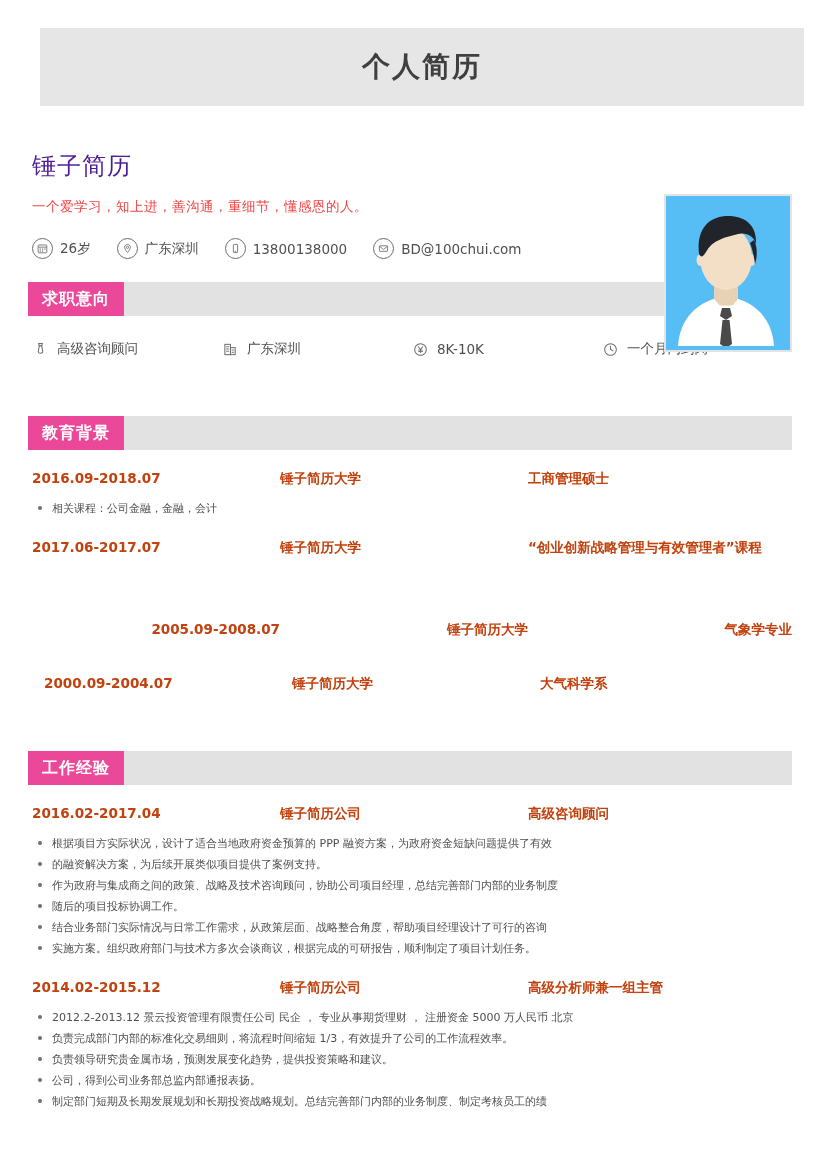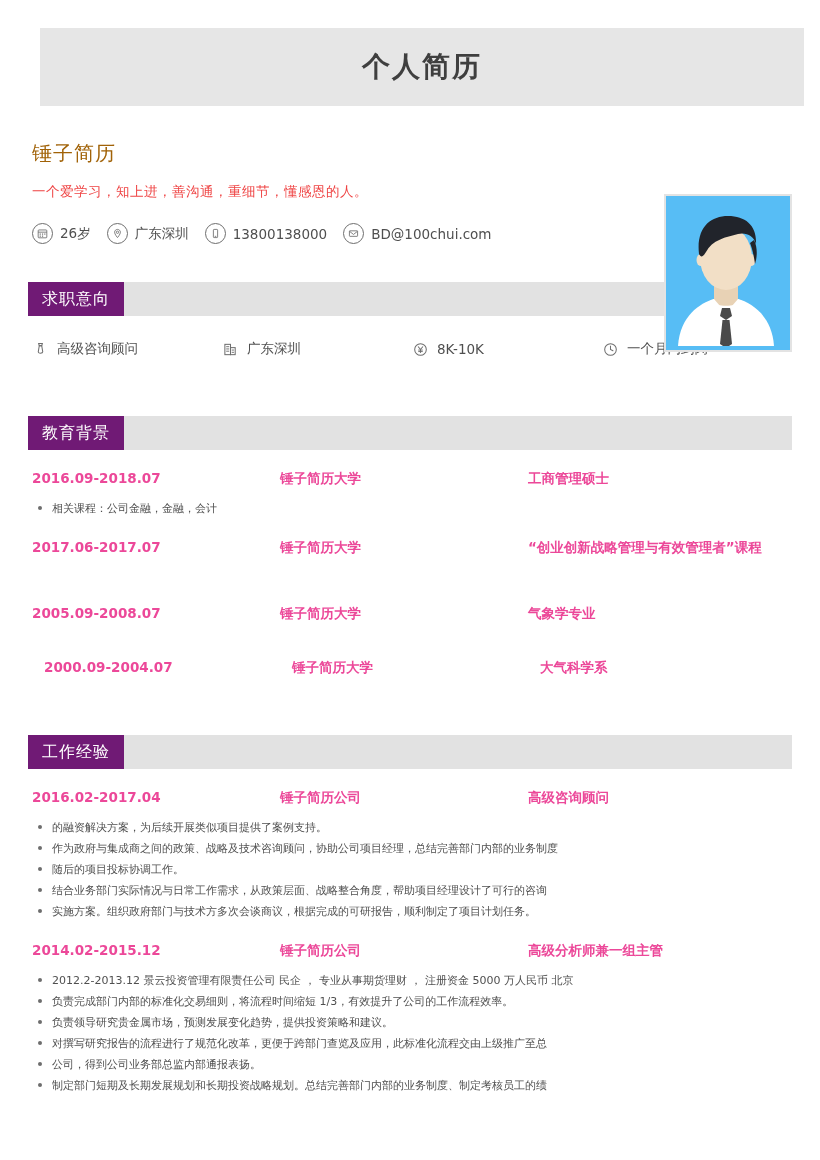--- a/index.html
+++ b/index.html
@@ -43,37 +43,37 @@
   }
 
   
   .profile {
     position: relative;
     padding-top: 28px;
     height: 158px;
     box-sizing: border-box;
   }
   .profile-name {
-    font-size: 20px;
-    color: #a16207;
+    font-size: 24px;
+    color: #4c1d95;
     font-weight: normal;
-    margin: 6px 0 6px 4px;
+    margin: 16px 0 6px 4px;
     letter-spacing: 1px;
   }
   .profile-tagline {
     font-size: 13.5px;
     color: #ef4444;
     margin: 16px 0 0 4px;
     letter-spacing: 0.5px;
   }
   .contact-row {
     display: flex;
     align-items: center;
     margin: 22px 0 0 4px;
-    gap: 16px;
+    gap: 26px;
   }
   .contact-item {
     display: flex;
     align-items: center;
     gap: 7px;
     font-size: 13.5px;
     color: #4f4f4f;
   }
   .circ-icon {
     width: 19px;
@@ -103,24 +103,24 @@
   
   .section-head {
     width: 764px;
     height: 34px;
     background: #e2e2e2;
     display: flex;
     align-items: stretch;
     margin-top: 18px;
   }
   .section-head .tab {
-    background: #701a75;
+    background: #ec4899;
     color: #ffffff;
     font-size: 16px;
-    font-weight: normal;
+    font-weight: bold;
     display: flex;
     align-items: center;
     padding: 0 14px;
     letter-spacing: 1px;
   }
 
   
   .intent-row {
     display: flex;
     margin-top: 24px;
@@ -146,21 +146,21 @@
 
   
   .entry {
     margin-top: 20px;
     padding-left: 4px;
   }
   .entry-head {
     display: flex;
     font-size: 13.5px;
     font-weight: bold;
-    color: #ec4899;
+    color: #c2410c;
   }
   .entry-head .col-date { width: 248px; flex: none; }
   .entry-head .col-org  { width: 248px; flex: none; }
   .entry-head .col-role { flex: 1; }
 
   .bullets {
     list-style: none;
     margin: 10px 0 0 0;
     padding: 0;
   }
@@ -176,21 +176,21 @@
     content: "";
     position: absolute;
     left: 6px;
     top: 8px;
     width: 4px;
     height: 4px;
     border-radius: 50%;
     background: #6d6d6d;
   }
   .entry.spacer-lg { margin-top: 36px; margin-left: 12px; }
-  .entry.spacer-xl { margin-top: 48px; }
+  .entry.spacer-xl { margin-top: 64px; text-align: right; }
   .section-head.gap-lg { margin-top: 58px; }
 </style>
 </head>
 <body>
 
 <div class="page">
 
   <div class="title-banner">
     <span class="title-text">个人简历</span>
   </div>
@@ -371,37 +371,37 @@
     <div class="tab">工作经验</div>
   </div>
 
   <div class="entry">
     <div class="entry-head">
       <div class="col-date">2016.02-2017.04</div>
       <div class="col-org">锤子简历公司</div>
       <div class="col-role">高级咨询顾问</div>
     </div>
     <ul class="bullets">
+      <li>根据项目方实际状况，设计了适合当地政府资金预算的 PPP 融资方案，为政府资金短缺问题提供了有效</li>
       <li>的融资解决方案，为后续开展类似项目提供了案例支持。</li>
       <li>作为政府与集成商之间的政策、战略及技术咨询顾问，协助公司项目经理，总结完善部门内部的业务制度</li>
       <li>随后的项目投标协调工作。</li>
       <li>结合业务部门实际情况与日常工作需求，从政策层面、战略整合角度，帮助项目经理设计了可行的咨询</li>
       <li>实施方案。组织政府部门与技术方多次会谈商议，根据完成的可研报告，顺利制定了项目计划任务。</li>
     </ul>
   </div>
 
   <div class="entry">
     <div class="entry-head">
       <div class="col-date">2014.02-2015.12</div>
       <div class="col-org">锤子简历公司</div>
       <div class="col-role">高级分析师兼一组主管</div>
     </div>
     <ul class="bullets">
       <li>2012.2-2013.12 景云投资管理有限责任公司 民企 ， 专业从事期货理财 ， 注册资金 5000 万人民币 北京</li>
       <li>负责完成部门内部的标准化交易细则，将流程时间缩短 1/3，有效提升了公司的工作流程效率。</li>
       <li>负责领导研究贵金属市场，预测发展变化趋势，提供投资策略和建议。</li>
-      <li>对撰写研究报告的流程进行了规范化改革，更便于跨部门查览及应用，此标准化流程交由上级推广至总</li>
       <li>公司，得到公司业务部总监内部通报表扬。</li>
       <li>制定部门短期及长期发展规划和长期投资战略规划。总结完善部门内部的业务制度、制定考核员工的绩</li>
     </ul>
   </div>
 
 </div>
 
 </body></html>

